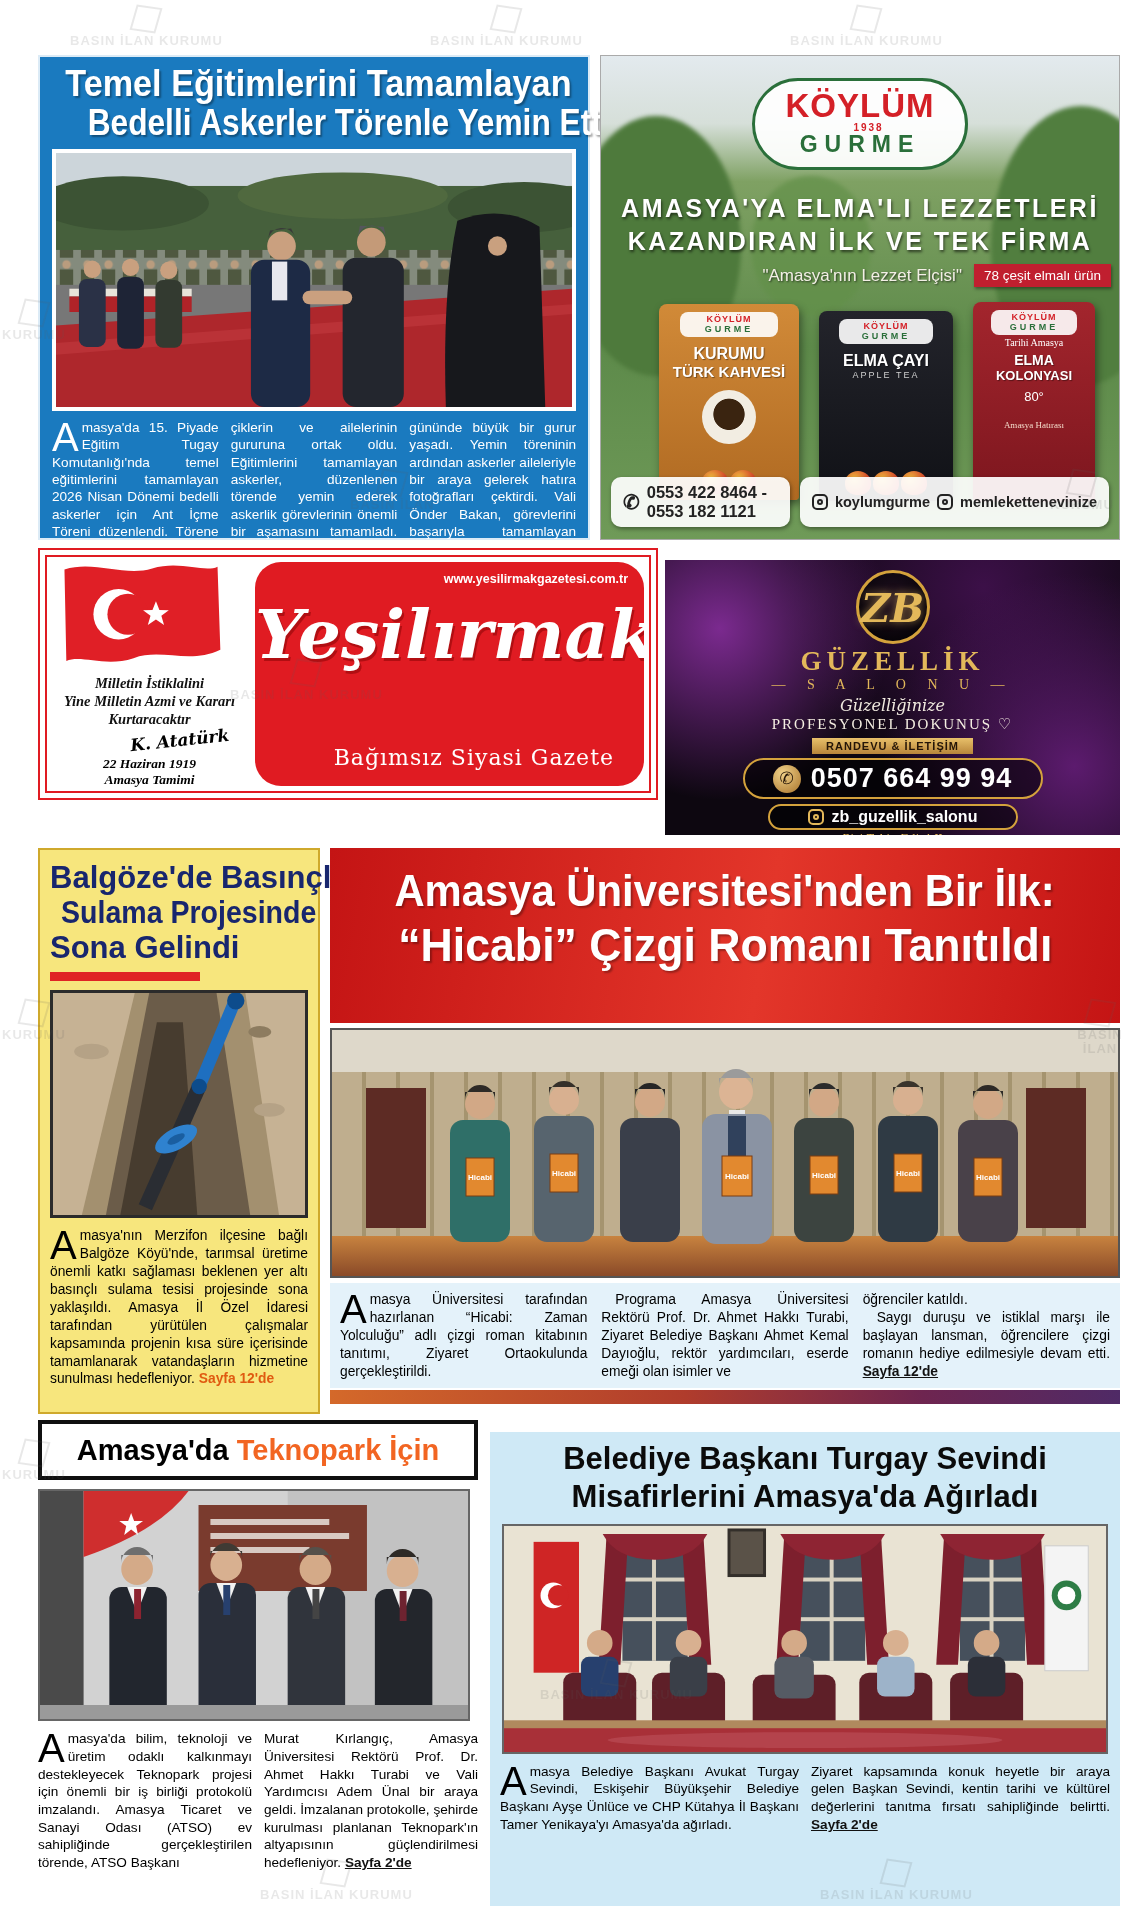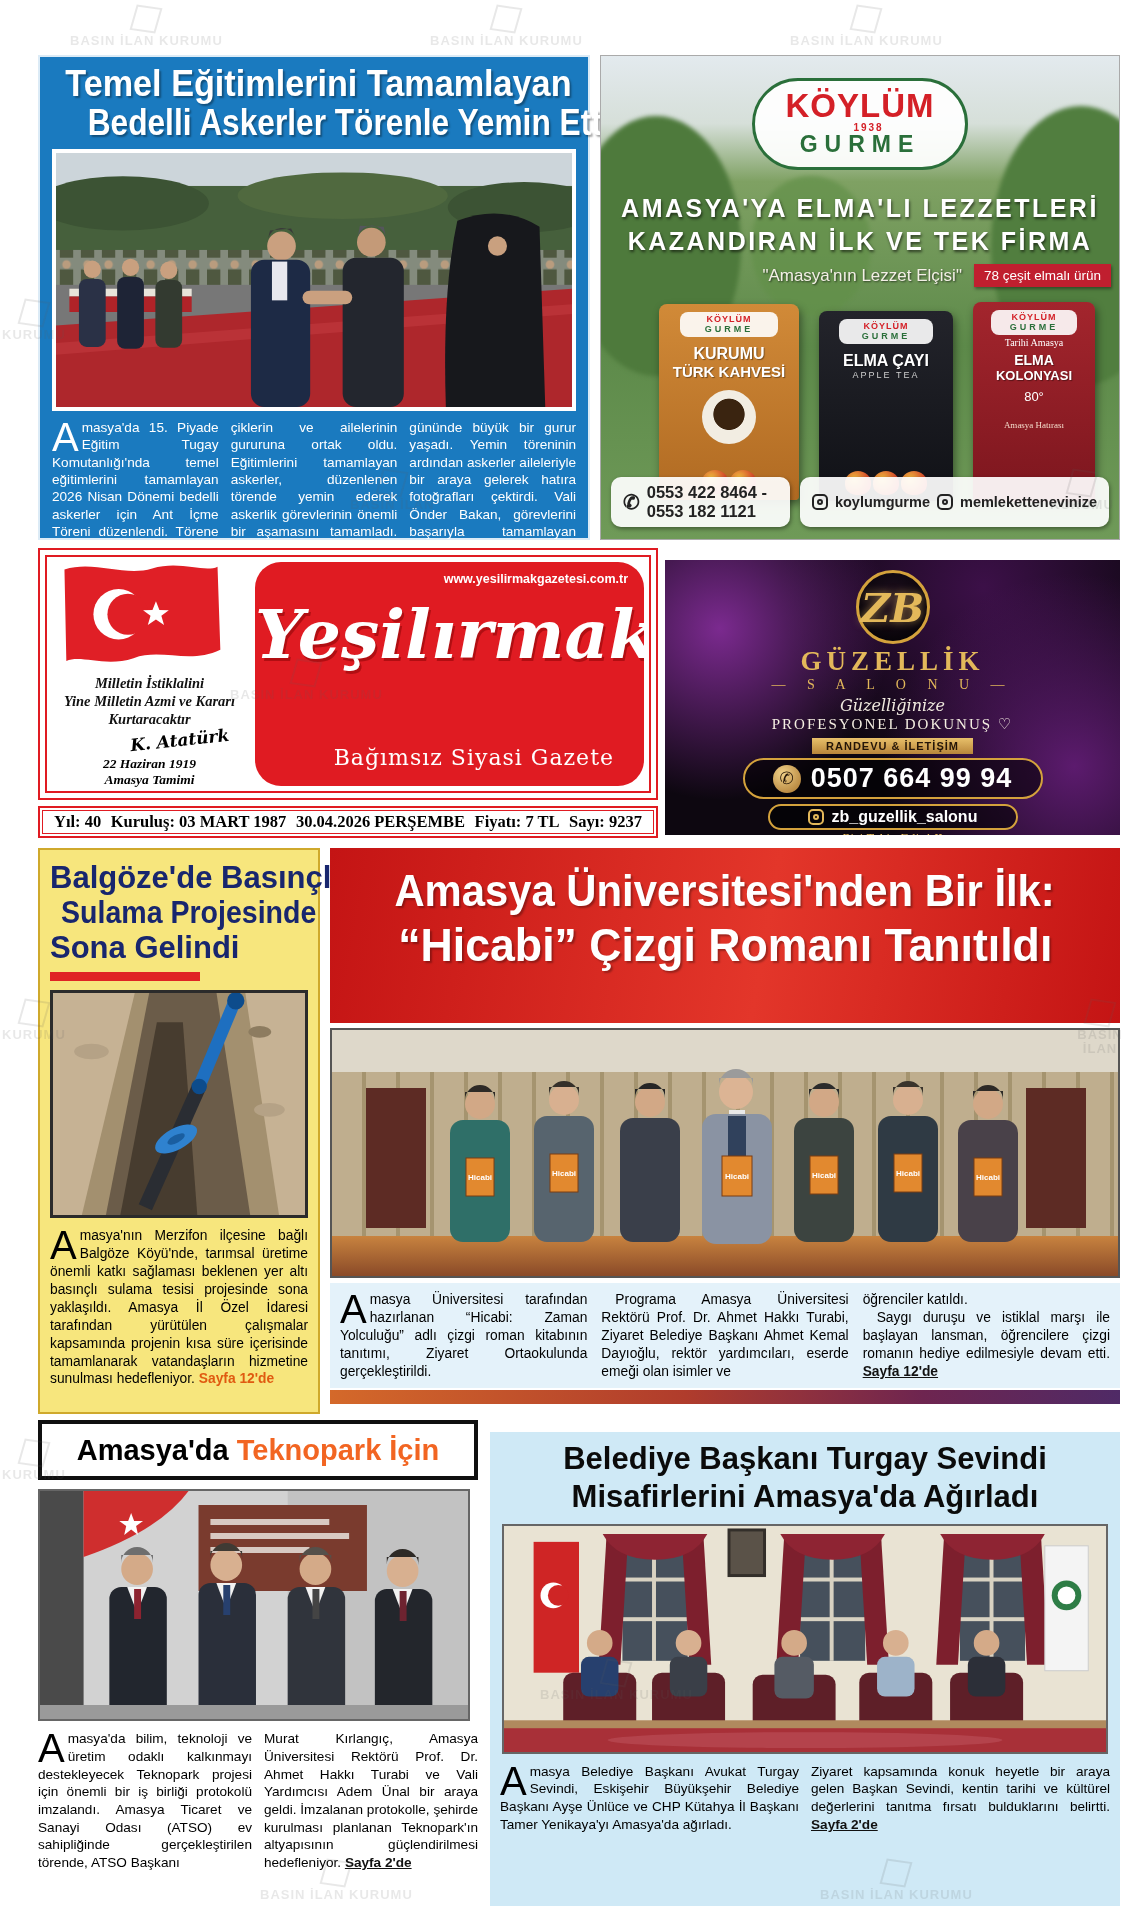--- a/index.html
+++ b/index.html
@@ -302,27 +302,20 @@
         <div>Amasya Tamimi</div>
       </div>
     </div>
     <div id="title-box">
       <div class="site">www.yesilirmakgazetesi.com.tr</div>
       <div class="paper">Yeşilırmak</div>
       <div class="sub">Bağımsız Siyasi Gazete</div>
     </div>
   </div>
 
-  <div id="info-bar" class="abs">
-    <span>Yıl: 40</span>
-    <span>Kuruluş: 03 MART 1987</span>
-    <span>30.04.2026 PERŞEMBE</span>
-    <span>Fiyatı: 7 TL</span>
-    <span>Sayı: 9237</span>
-  </div>
 
   <div id="zb-ad" class="abs">
     <div id="zb-logo">ZB</div>
     <div class="l1">GÜZELLİK</div>
     <div class="l2">— S A L O N U —</div>
     <div class="scr">Güzelliğinize</div>
     <div class="sub">PROFESYONEL DOKUNUŞ ♡</div>
     <div><span id="zb-pill">RANDEVU &amp; İLETİŞİM</span></div>
     <div id="zb-phone">
       <span class="ph">✆</span>
@@ -593,17 +586,17 @@
               <rect x="470" y="132" width="38" height="40" rx="8" fill="#2c2f38"></rect>
             </g>
         </g>
         <rect y="196" width="610" height="10" fill="#b08a5e"></rect>
         <rect y="204" width="610" height="24" fill="#a83038"></rect>
         <ellipse cx="305" cy="216" rx="200" ry="8" fill="#c05560" opacity=".5"></ellipse>
       </svg>
     </div>
     <div class="twocol">
       <div><span class="dropcap">A</span><span>masya Belediye Başkanı Avukat Turgay Sevindi, Eskişehir Büyükşehir Belediye Başkanı Ayşe Ünlüce ve CHP Kütahya İl Başkanı Tamer Yenikaya'yı Amasya'da ağırladı.</span></div>
-      <div><span>Ziyaret kapsamında konuk heyetle bir araya gelen Başkan Sevindi, kentin tarihi ve kültürel değerlerini tanıtma fırsatı bulduklarını belirtti. </span><span class="pageref-dark">Sayfa 2'de</span></div>
+      <div><span>Ziyaret kapsamında konuk heyetle bir araya gelen Başkan Sevindi, kentin tarihi ve kültürel değerlerini tanıtma fırsatı sahipliğinde belirtti. </span><span class="pageref-dark">Sayfa 2'de</span></div>
     </div>
   </div>
 
 </div>
 
 </body></html>

